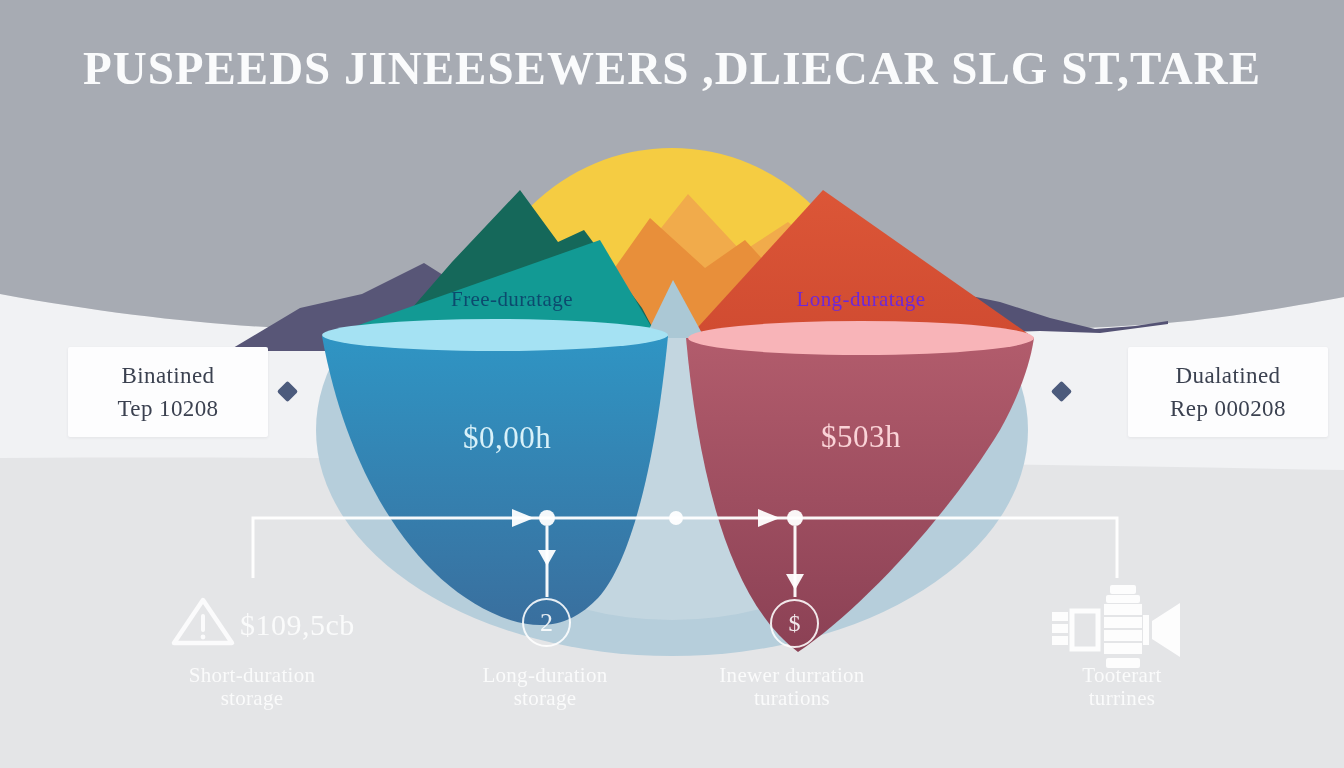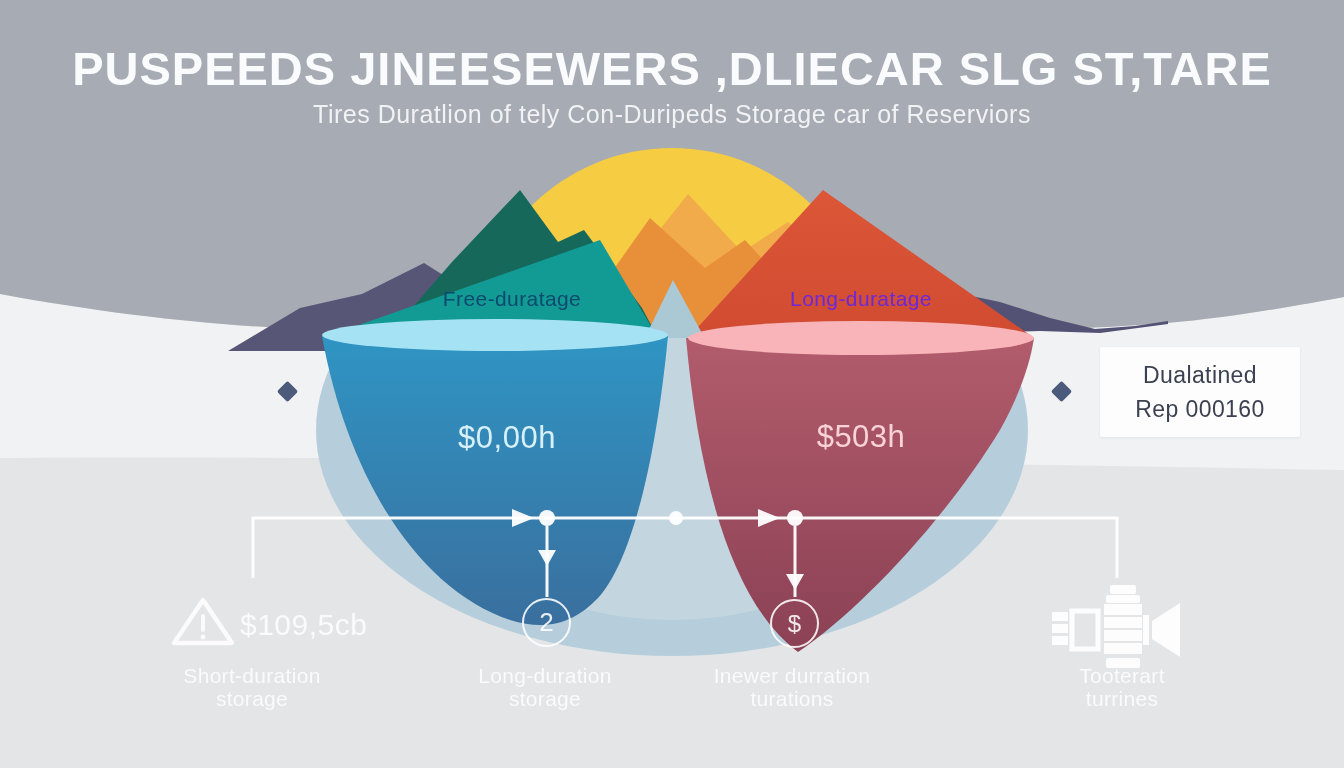--- a/index.html
+++ b/index.html
@@ -1,18 +1,18 @@
 <!DOCTYPE html>
 <html><head>
 <meta charset="utf-8">
 <style>
   html,body{margin:0;padding:0;background:#888;}
   #canvas{
     position:relative;width:1344px;height:768px;overflow:hidden;
-    font-family:Liberation Sans, sans-serif;
+    font-family:Liberation Serif, serif;
     background:#e4e5e7;
   }
   #art{position:absolute;left:0;top:0;width:1344px;height:768px;}
   .abs{position:absolute;}
   .ctr{transform:translate(-50%,-50%);text-align:center;}
   .title{
     left:672px;top:68px;width:1344px;
     font-size:47px;font-weight:bold;letter-spacing:1px;
     color:#fafbfc;white-space:nowrap;
   }
@@ -27,21 +27,21 @@
   .funnel-value{font-size:31px;letter-spacing:.5px;}
   .funnel-value.left{left:507px;top:438px;color:#d8f1f9;}
   .funnel-value.right{left:861px;top:437px;color:#fad3d7;text-align:right;}
   .side-box{
     width:200px;height:90px;background:#fdfdfe;border-radius:2px;
     box-shadow:0 1px 3px rgba(60,65,80,.08);
     display:flex;flex-direction:column;align-items:center;justify-content:center;
     gap:7px;color:#3b4150;font-size:23px;letter-spacing:.4px;
   }
   .side-box.left{left:68px;top:347px;}
-  .side-box.right{left:1100px;top:347px;}
+  .side-box.right{left:1128px;top:347px;}
   .diamond{
     width:15px;height:15px;background:#4c5b7c;transform:rotate(45deg);
     border-radius:2px;
   }
   .diamond.left{left:280px;top:384px;}
   .diamond.right{left:1054px;top:384px;}
   .badge-circle{
     width:45px;height:45px;border:2.5px solid rgba(255,255,255,.88);
     border-radius:50%;display:flex;align-items:center;justify-content:center;
     color:rgba(255,255,255,.88);font-size:26px;
@@ -148,32 +148,35 @@
       <rect x="1104" y="617" width="38" height="11"></rect>
       <rect x="1104" y="630" width="38" height="11"></rect>
       <rect x="1104" y="643" width="38" height="11"></rect>
       <rect x="1106" y="658" width="34" height="10" rx="2"></rect>
       <rect x="1143" y="615" width="6" height="30"></rect>
       <polygon points="1152,621 1152,639 1180,657 1180,603"></polygon>
     </g>
   </svg>
 
   <div class="abs ctr title">PUSPEEDS JINEESEWERS ,DLIECAR SLG ST,TARE</div>
-  <div class="abs ctr subtitle">Tires Duratlion of tely Con-Duripeds Storage car of Reserviors</div>
 
   <div class="abs ctr funnel-label left">Free-duratage</div>
   <div class="abs ctr funnel-label right">Long-duratage</div>
   <div class="abs ctr funnel-value left">$0,00h</div>
   <div class="abs ctr funnel-value right">$503h</div>
 
+  <div class="abs side-box left">
+    <span>Binatined</span>
+    <span>Tep 10208</span>
+  </div>
   <div class="abs diamond left"></div>
 
   <div class="abs side-box right">
     <span>Dualatined</span>
-    <span>Rep 000160</span>
+    <span>Rep 000208</span>
   </div>
   <div class="abs diamond right"></div>
 
   <div class="abs flow-value">$109,5cb</div>
 
   <div class="abs badge-circle two">
     <span>2</span>
   </div>
   <div class="abs badge-circle dollar">
     <span>$</span>

